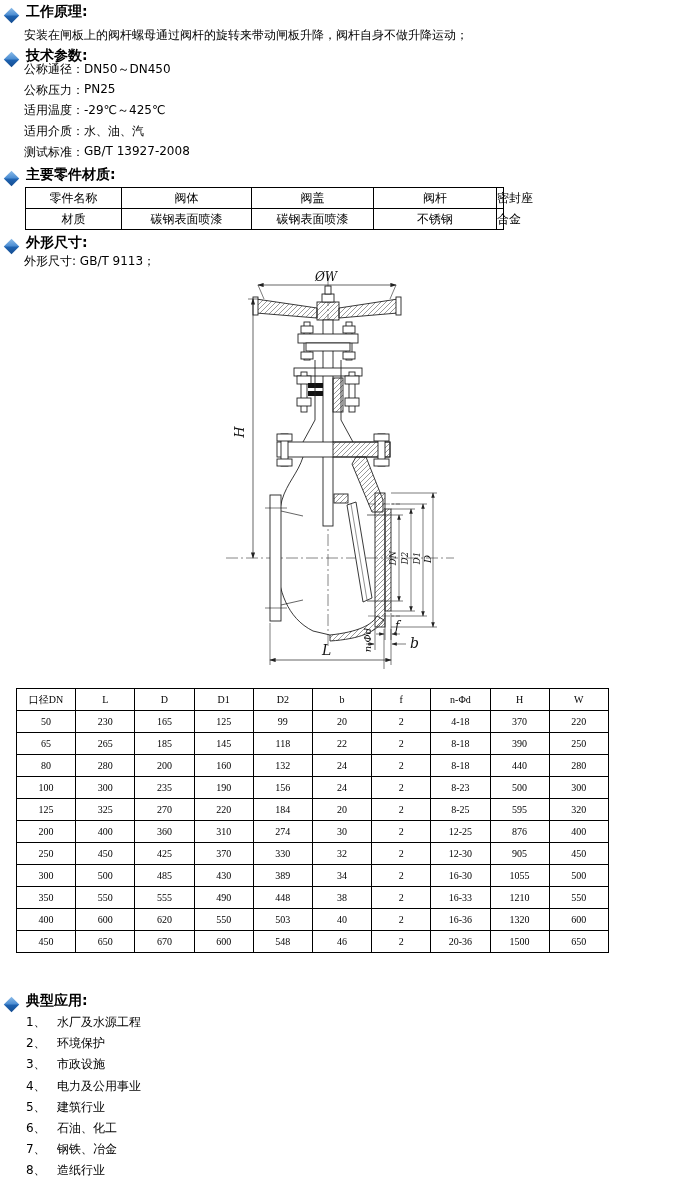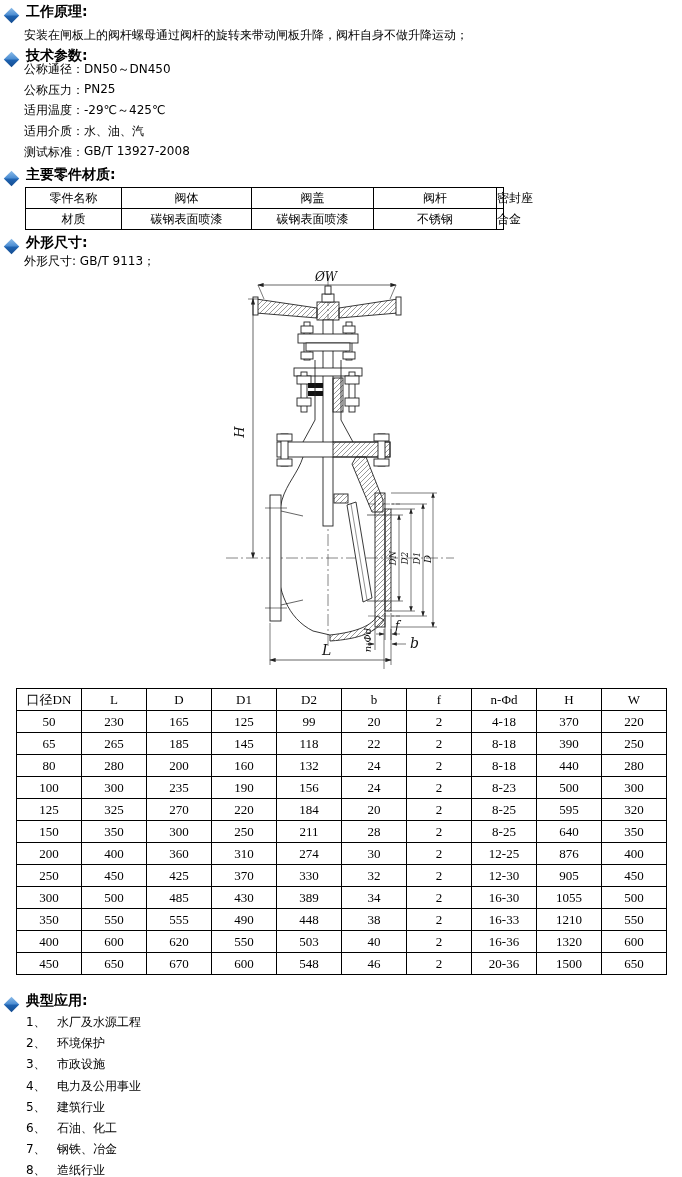--- a/index.html
+++ b/index.html
@@ -7,22 +7,22 @@
        font-family:"DejaVu Sans",sans-serif;color:#000;overflow:hidden;}
   .sec{position:absolute;left:0;display:flex;align-items:flex-end;height:18px;}
   .diamond{width:11px;height:11px;margin:0 9px 0 6px;flex:0 0 auto;transform:rotate(45deg);
            background:linear-gradient(135deg,#8cbce9 0%,#4e8fd3 45%,#1e62b0 55%,#144c8f 100%);}
   .sec .txt{font-weight:bold;font-size:14px;white-space:nowrap;}
   .body-text{position:absolute;font-size:12px;white-space:nowrap;}
   .param-line{height:20.7px;display:flex;align-items:flex-start;font-size:12px;white-space:nowrap;}
   table{border-collapse:collapse;table-layout:fixed;}
   .mat-table{position:absolute;left:25px;top:187px;width:479px;font-size:12px;border:1.5px solid #000;}
   .mat-table td{border:1px solid #000;height:20px;text-align:center;padding:0;white-space:nowrap;}
-  .dim-table{position:absolute;left:16px;top:688px;width:651px;border:1.5px solid #000;
-             font-family:"Liberation Serif","DejaVu Serif",serif;font-size:13px;}
+  .dim-table{position:absolute;left:16px;top:688px;width:593px;border:1.5px solid #000;
+             font-family:"Liberation Serif","DejaVu Serif",serif;font-size:10px;}
   .dim-table th,.dim-table td{border:1px solid #000;height:21px;text-align:center;
              font-weight:normal;padding:0;white-space:nowrap;}
   .apps{position:absolute;left:26px;top:1012px;}
   .app-line{height:21.2px;display:flex;align-items:center;font-size:12px;white-space:nowrap;}
   .app-num{width:21px;}
   .app-gap{width:10px;}
   svg text{font-family:"DejaVu Serif","Liberation Serif",serif;font-style:italic;}
 </style>
 </head>
 <body>
@@ -296,32 +296,20 @@
         <td>270</td>
         <td>220</td>
         <td>184</td>
         <td>20</td>
         <td>2</td>
         <td>8-25</td>
         <td>595</td>
         <td>320</td>
       </tr>
       <tr>
-        <td>150</td>
-        <td>350</td>
-        <td>300</td>
-        <td>250</td>
-        <td>211</td>
-        <td>28</td>
-        <td>2</td>
-        <td>8-25</td>
-        <td>640</td>
-        <td>350</td>
-      </tr>
-      <tr>
         <td>200</td>
         <td>400</td>
         <td>360</td>
         <td>310</td>
         <td>274</td>
         <td>30</td>
         <td>2</td>
         <td>12-25</td>
         <td>876</td>
         <td>400</td>

